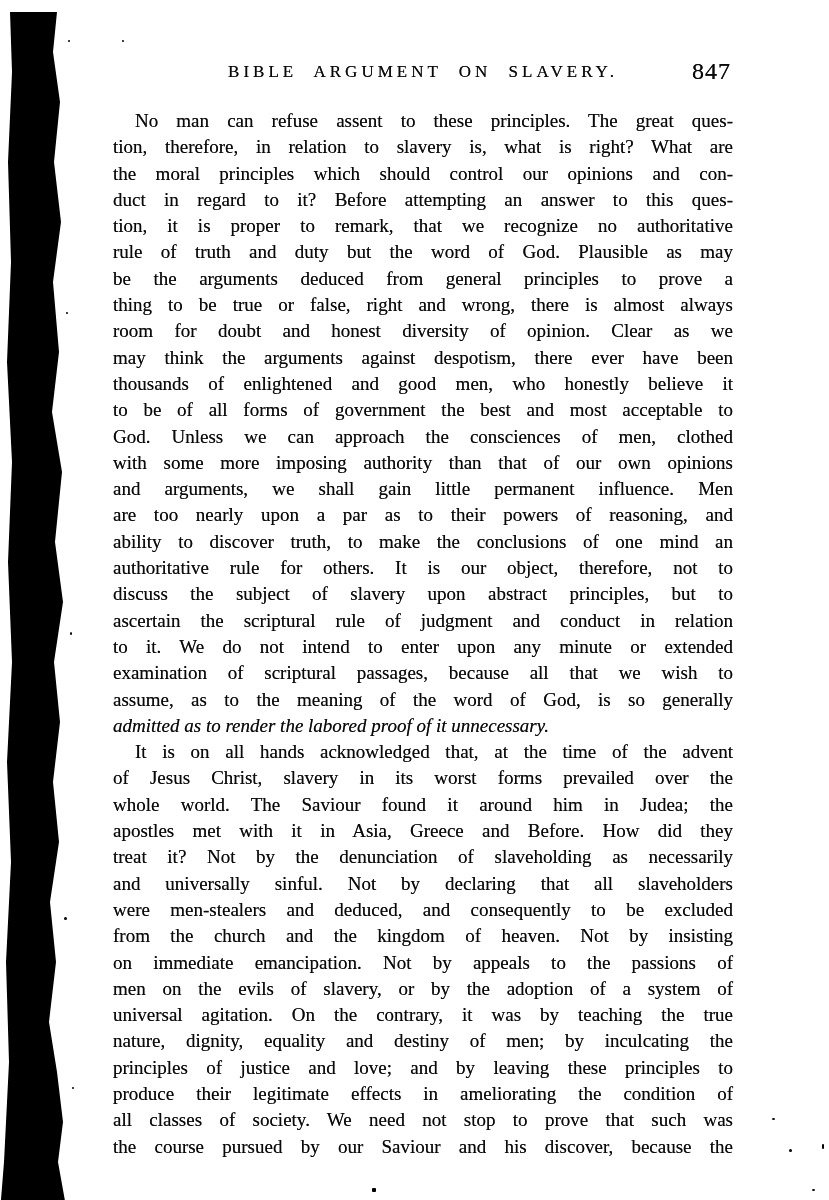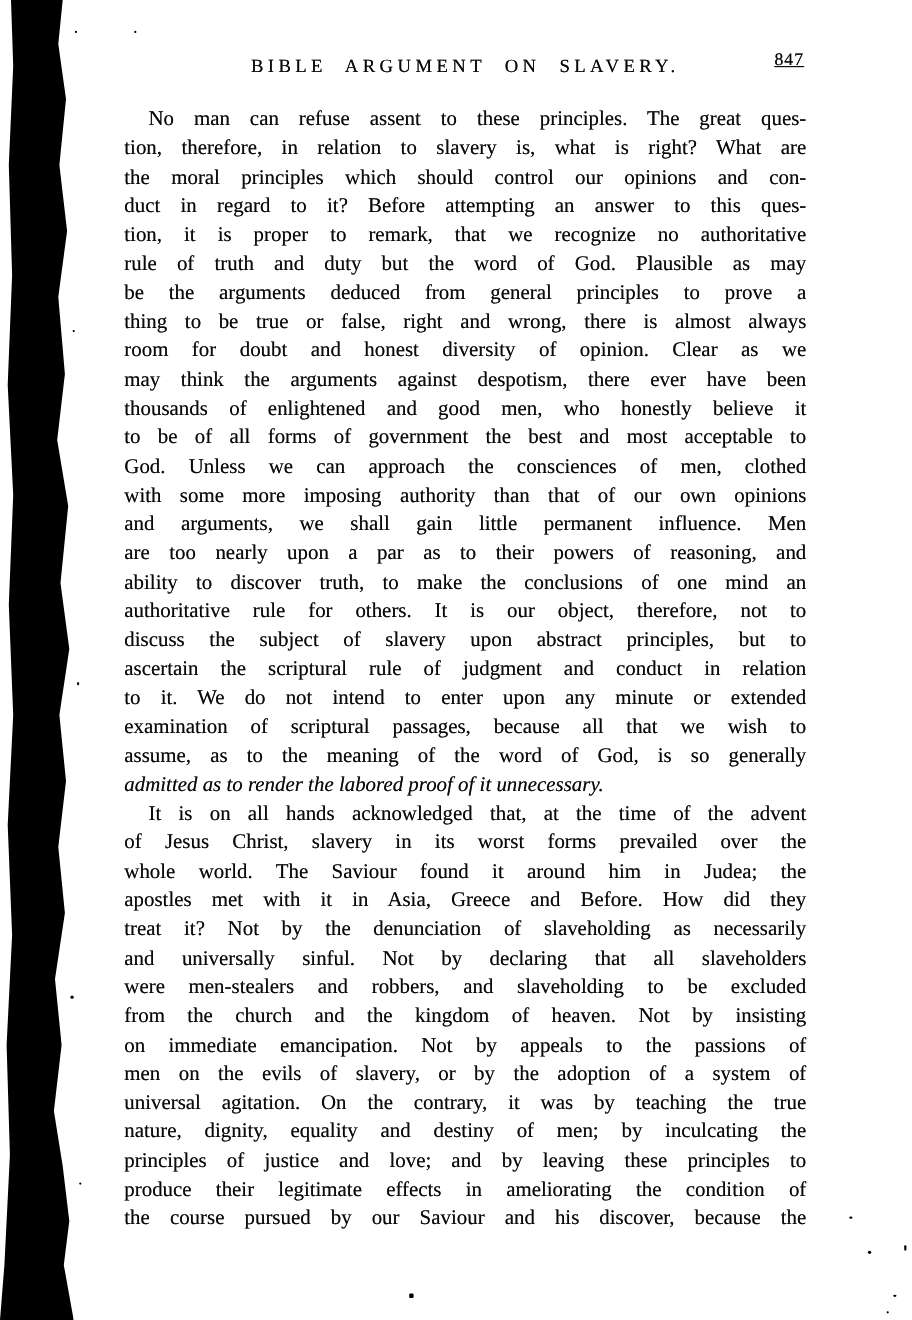--- a/index.html
+++ b/index.html
@@ -4,21 +4,21 @@
 <style>
   html,body{margin:0;padding:0;}
   body{
     width:829px;height:1200px;
     background:#ffffff;
     position:relative;
     overflow:hidden;
     font-family:"Liberation Serif", serif;
     color:#0a0a0a;
   }
-  .page{position:absolute;inset:0;background:#fff;}
+  .page{position:absolute;inset:0;background:#fff;margin-top:12px;}
 
   
   .gutter{
     position:absolute;left:0;top:0;width:82px;height:1200px;
     background:#000;
     clip-path:polygon(
       10px 0, 57px 0, 53px 40px, 60px 90px, 54px 150px, 61px 210px,
       53px 270px, 59px 340px, 52px 400px, 62px 460px, 55px 530px,
       63px 590px, 54px 650px, 60px 710px, 53px 770px, 59px 830px,
       50px 890px, 56px 950px, 49px 1010px, 57px 1060px, 63px 1110px,
@@ -35,23 +35,22 @@
     display:flex;align-items:baseline;
   }
   .header .title{
     flex:1;text-align:center;
     font-size:17px;letter-spacing:4px;word-spacing:9px;
     text-shadow:0 0 .5px rgba(0,0,0,.75);
     white-space:nowrap;
   }
   .header .pagenum{
     position:absolute;right:2px;top:-4px;
-    font-size:16px;letter-spacing:1px;
+    font-size:24px;letter-spacing:1px;
     text-shadow:0 0 .5px rgba(0,0,0,.8);
-    text-decoration:underline;
   }
 
   
   .text-block{
     position:absolute;left:113px;top:96px;width:620px;
     font-size:19px;
     text-shadow:0 0 .5px rgba(0,0,0,.65);
   }
   .paragraph{margin:0;}
   .line{
@@ -116,25 +115,26 @@
         <div class="line">assume, as to the meaning of the word of God, is so generally</div>
         <div class="line lastleft">admitted as to render the labored proof of it unnecessary.</div>
       </div>
       <div class="paragraph">
         <div class="line first">It is on all hands acknowledged that, at the time of the advent</div>
         <div class="line">of Jesus Christ, slavery in its worst forms prevailed over the</div>
         <div class="line">whole world. The Saviour found it around him in Judea; the</div>
         <div class="line">apostles met with it in Asia, Greece and Before. How did they</div>
         <div class="line">treat it? Not by the denunciation of slaveholding as necessarily</div>
         <div class="line">and universally sinful. Not by declaring that all slaveholders</div>
-        <div class="line">were men-stealers and robbers, and slaveholding to be excluded</div>
+        <div class="line">were men-stealers and deduced, and consequently to be excluded</div>
         <div class="line">from the church and the kingdom of heaven. Not by insisting</div>
         <div class="line">on immediate emancipation. Not by appeals to the passions of</div>
         <div class="line">men on the evils of slavery, or by the adoption of a system of</div>
         <div class="line">universal agitation. On the contrary, it was by teaching the true</div>
         <div class="line">nature, dignity, equality and destiny of men; by inculcating the</div>
         <div class="line">principles of justice and love; and by leaving these principles to</div>
         <div class="line">produce their legitimate effects in ameliorating the condition of</div>
+        <div class="line">all classes of society. We need not stop to prove that such was</div>
         <div class="line">the course pursued by our Saviour and his discover, because the</div>
       </div>
     </div>
 
 </div>
 
 </body></html>

